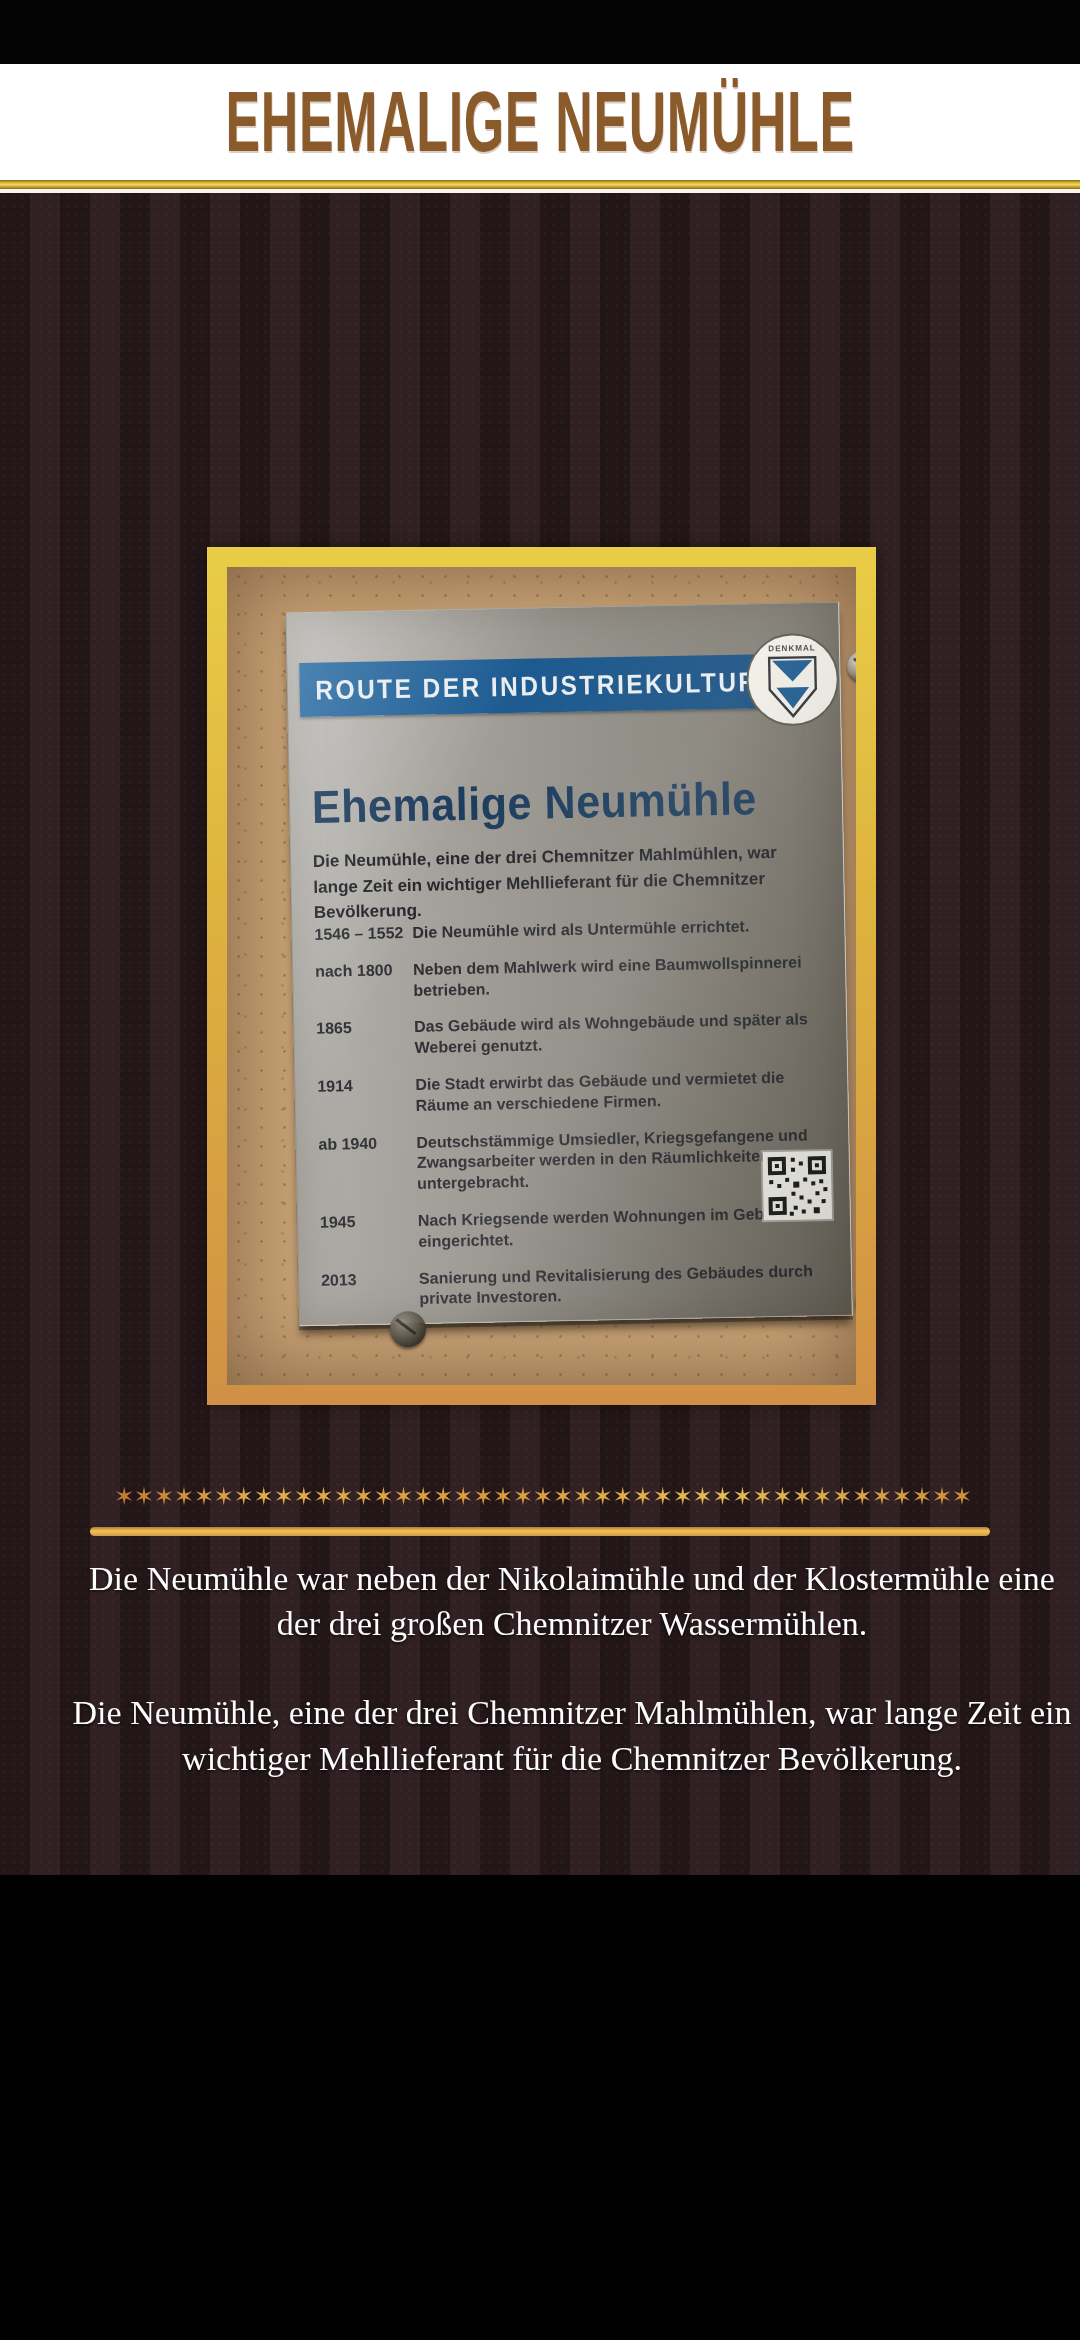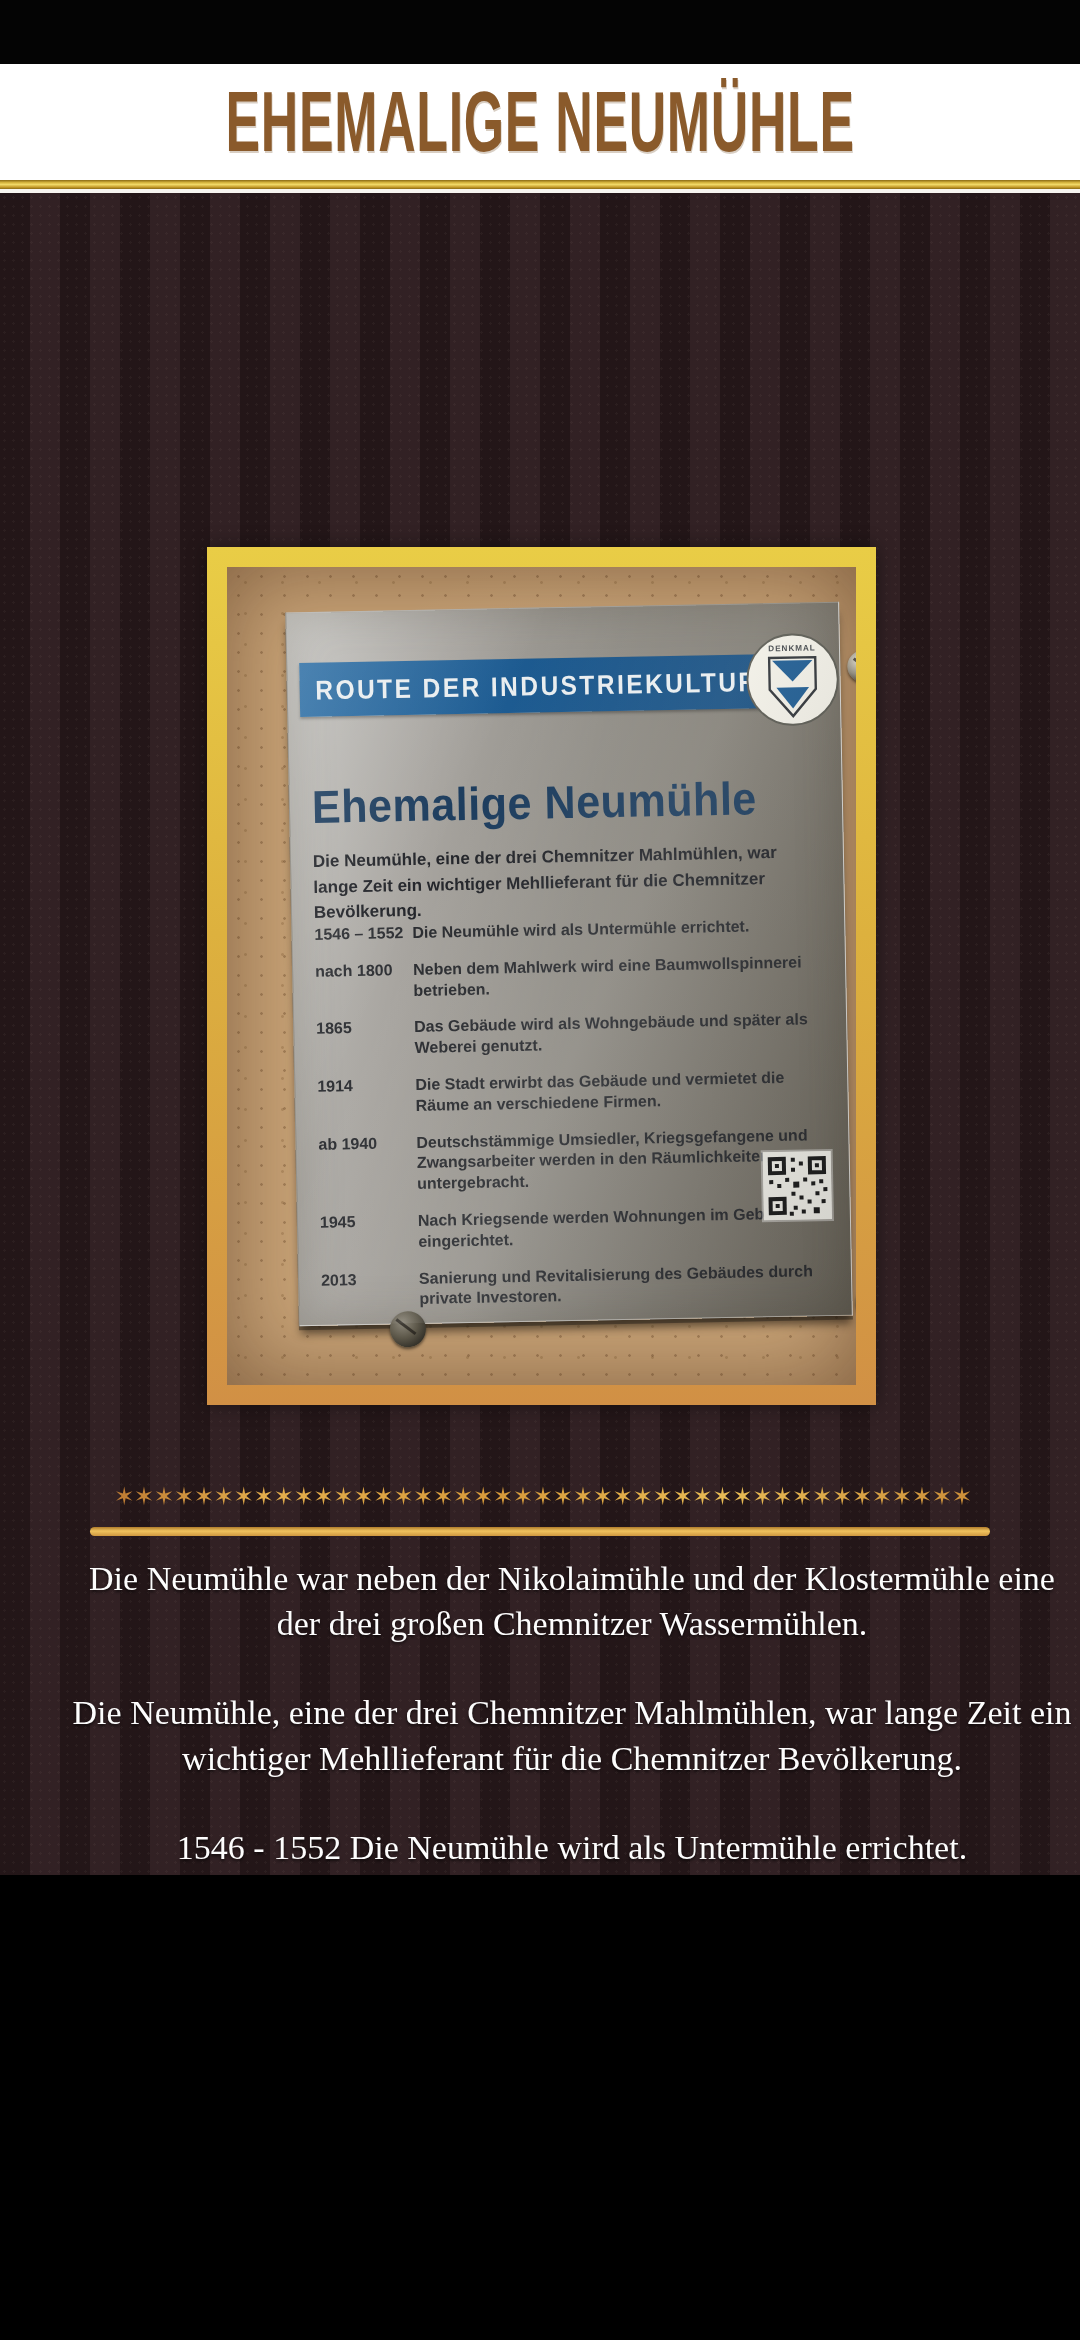--- a/index.html
+++ b/index.html
@@ -213,21 +213,20 @@
       </div>
     </div>
   </div>
 
   <div class="stars">✶✶✶✶✶✶✶✶✶✶✶✶✶✶✶✶✶✶✶✶✶✶✶✶✶✶✶✶✶✶✶✶✶✶✶✶✶✶✶✶✶✶✶</div>
   <div class="goldbar"></div>
 
   <div class="copy">
     <p>Die Neumühle war neben der Nikolaimühle und der Klostermühle eine der drei großen Chemnitzer Wassermühlen.</p>
     <p>Die Neumühle, eine der drei Chemnitzer Mahlmühlen, war lange Zeit ein wichtiger Mehllieferant für die Chemnitzer Bevölkerung.</p>
-    <p>1546 - 1552 Die Neumühle wird als Untermühle errichtet.</p>
   </div>
 
   <div class="close-btn">
     <span class="close-x">X</span>
   </div>
 
   <div class="bottombar"></div>
 
 </div>
 

